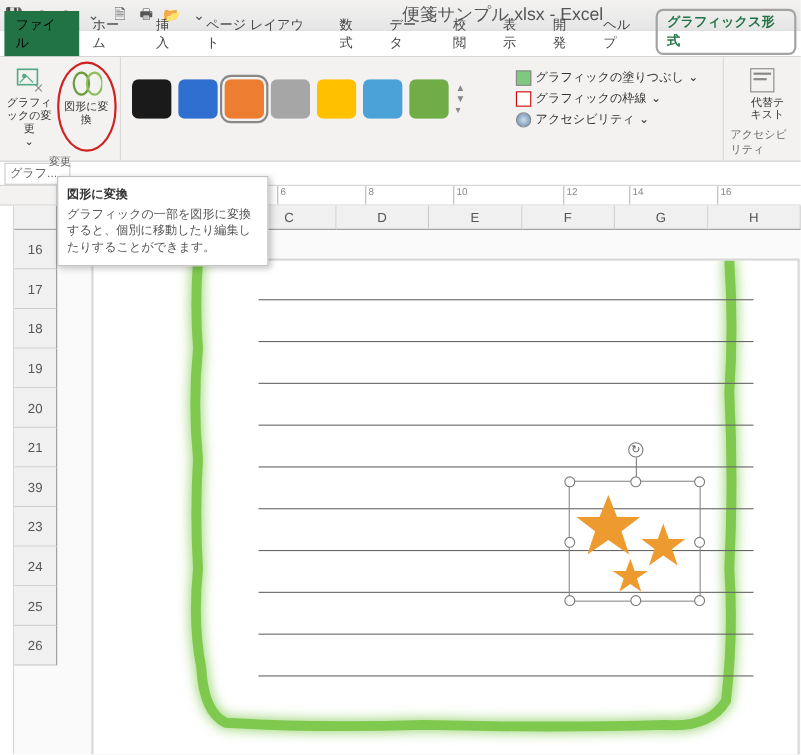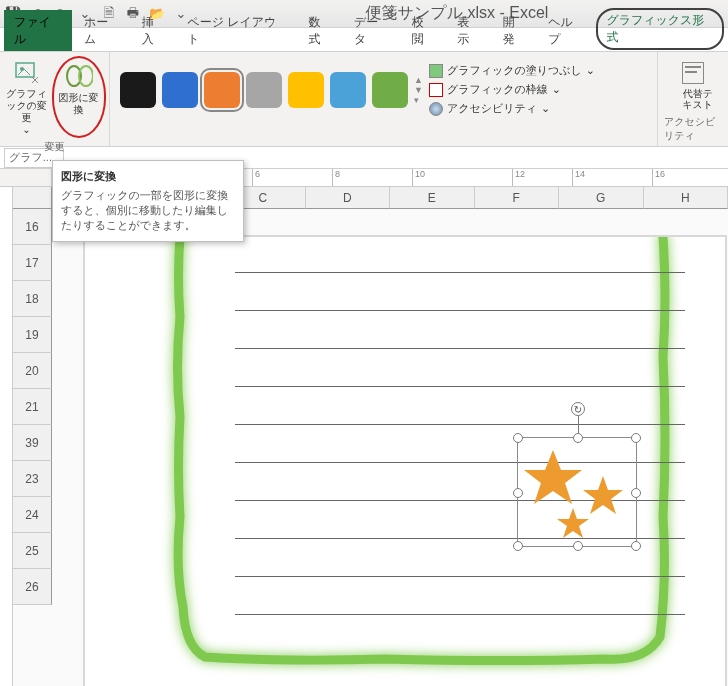--- a/index.html
+++ b/index.html
@@ -7,34 +7,34 @@
   
   .titlebar { height: 28px; background: linear-gradient(#f3f2f1,#e6e6e6); display: flex; align-items: center; padding: 0 4px; border-bottom: 1px solid #d0d0d0;}
   .qat { display: flex; gap: 6px; align-items: center; }
   .qat-item { width: 18px; height: 18px; display:flex; align-items:center; justify-content:center; color:#555; font-size:13px;}
   .title { flex:1; text-align:center; font-size:16px; color:#555;}
   
   .tabs { height: 24px; background: #fff; display:flex; align-items:flex-end; border-bottom:1px solid #d0d0d0; padding:0 4px; gap:2px;}
   .tab { padding: 4px 10px 3px 10px; font-size:12px; color:#444; cursor:pointer; }
   .tab.file { background:#217346; color:#000000; }
   .tab.active { color:#217346; font-weight:600; }
-  .tab.context { color:#217346; font-weight:normal; border:2px solid #404040; border-radius:18px; padding:2px 8px; margin-left:auto; margin-bottom:1px;}
+  .tab.context { color:#217346; font-weight:bold; border:2px solid #a3a3a3; border-radius:7px; padding:2px 8px; margin-left:auto; margin-bottom:1px;}
   
   .ribbon { height: 95px; background:#f3f2f1; border-bottom:1px solid #d0d0d0; display:flex; position:relative;}
   .ribbon-group { border-right:1px solid #d8d8d8; display:flex; flex-direction:column; align-items:center; padding:4px 6px 0 6px; }
   .ribbon-group-label { font-size:10px; color:#666; margin-top:auto; padding:2px 0 3px 0;}
   .big-btn { display:flex; flex-direction:column; align-items:center; width:46px; padding:2px; font-size:10px; line-height:12px; text-align:center; cursor:pointer;}
   .big-btn .ico { width:28px; height:28px; margin-bottom:2px; display:flex; align-items:center; justify-content:center;}
   .change-row { display:flex; gap:2px;}
   .convert-highlight { border:2px solid #d02020; border-radius:50%/48%; padding:2px 2px; }
   .styles-row { display:flex; gap:6px; align-items:center; padding:4px 4px;}
   .swatch { width:36px; height:36px; border-radius:6px; border:1px solid transparent;}
   .swatch.selected { outline:2px solid #888; outline-offset:2px;}
   .style-cmds { display:flex; flex-direction:column; gap:2px; padding:6px 4px; font-size:11px;}
-  .style-cmd { display:flex; align-items:center; gap:4px; padding:1px 0; cursor:pointer;}
+  .style-cmd { display:flex; align-items:center; gap:4px; padding:1px 0; cursor:pointer;margin-left:40px;}
   .style-cmd .sw-ico { width:14px; height:14px; border:1px solid #888; display:inline-block;}
   .alt-btn { display:flex; flex-direction:column; align-items:center; width:40px; font-size:10px; text-align:right; line-height:11px; padding-top:6px;}
   
   .tooltip { position:absolute; top:160px; left:52px; width:192px; background:#fff; border:1px solid #bfbfbf; box-shadow:2px 2px 6px rgba(0,0,0,.25); padding:8px; font-size:11px; z-index:20;}
   .tooltip .tt-title { font-weight:bold; margin-bottom:4px; color:#333;}
   .tooltip .tt-body { color:#555; line-height:15px;}
   
   .namebox-row { height:22px; background:#fff; border-bottom:1px solid #d0d0d0; display:flex; align-items:center;}
   .namebox { width:60px; height:20px; border:1px solid #ccc; margin:0 4px; padding:0 4px; font-size:11px; display:flex; align-items:center; color:#666;}
   

